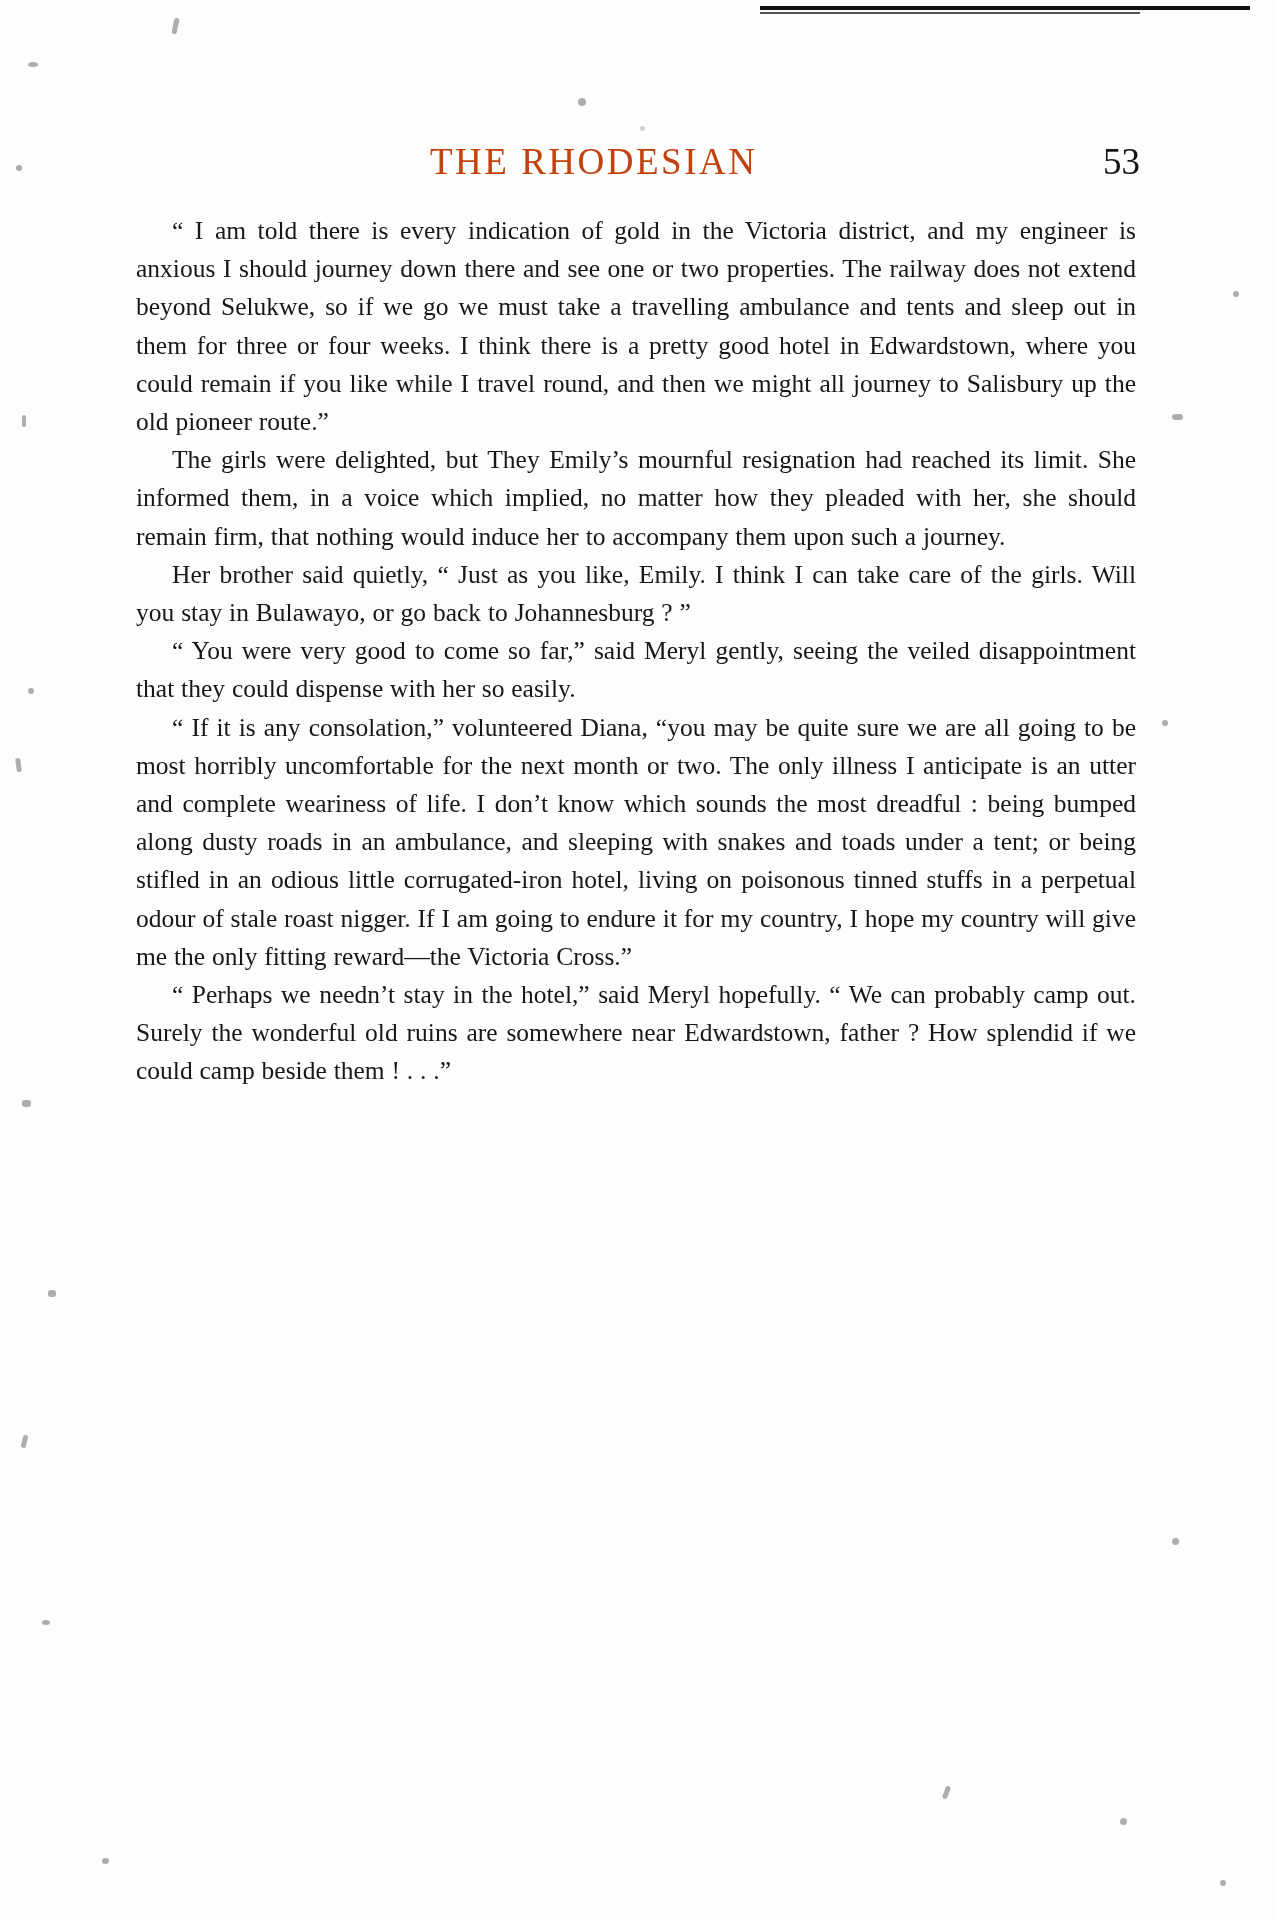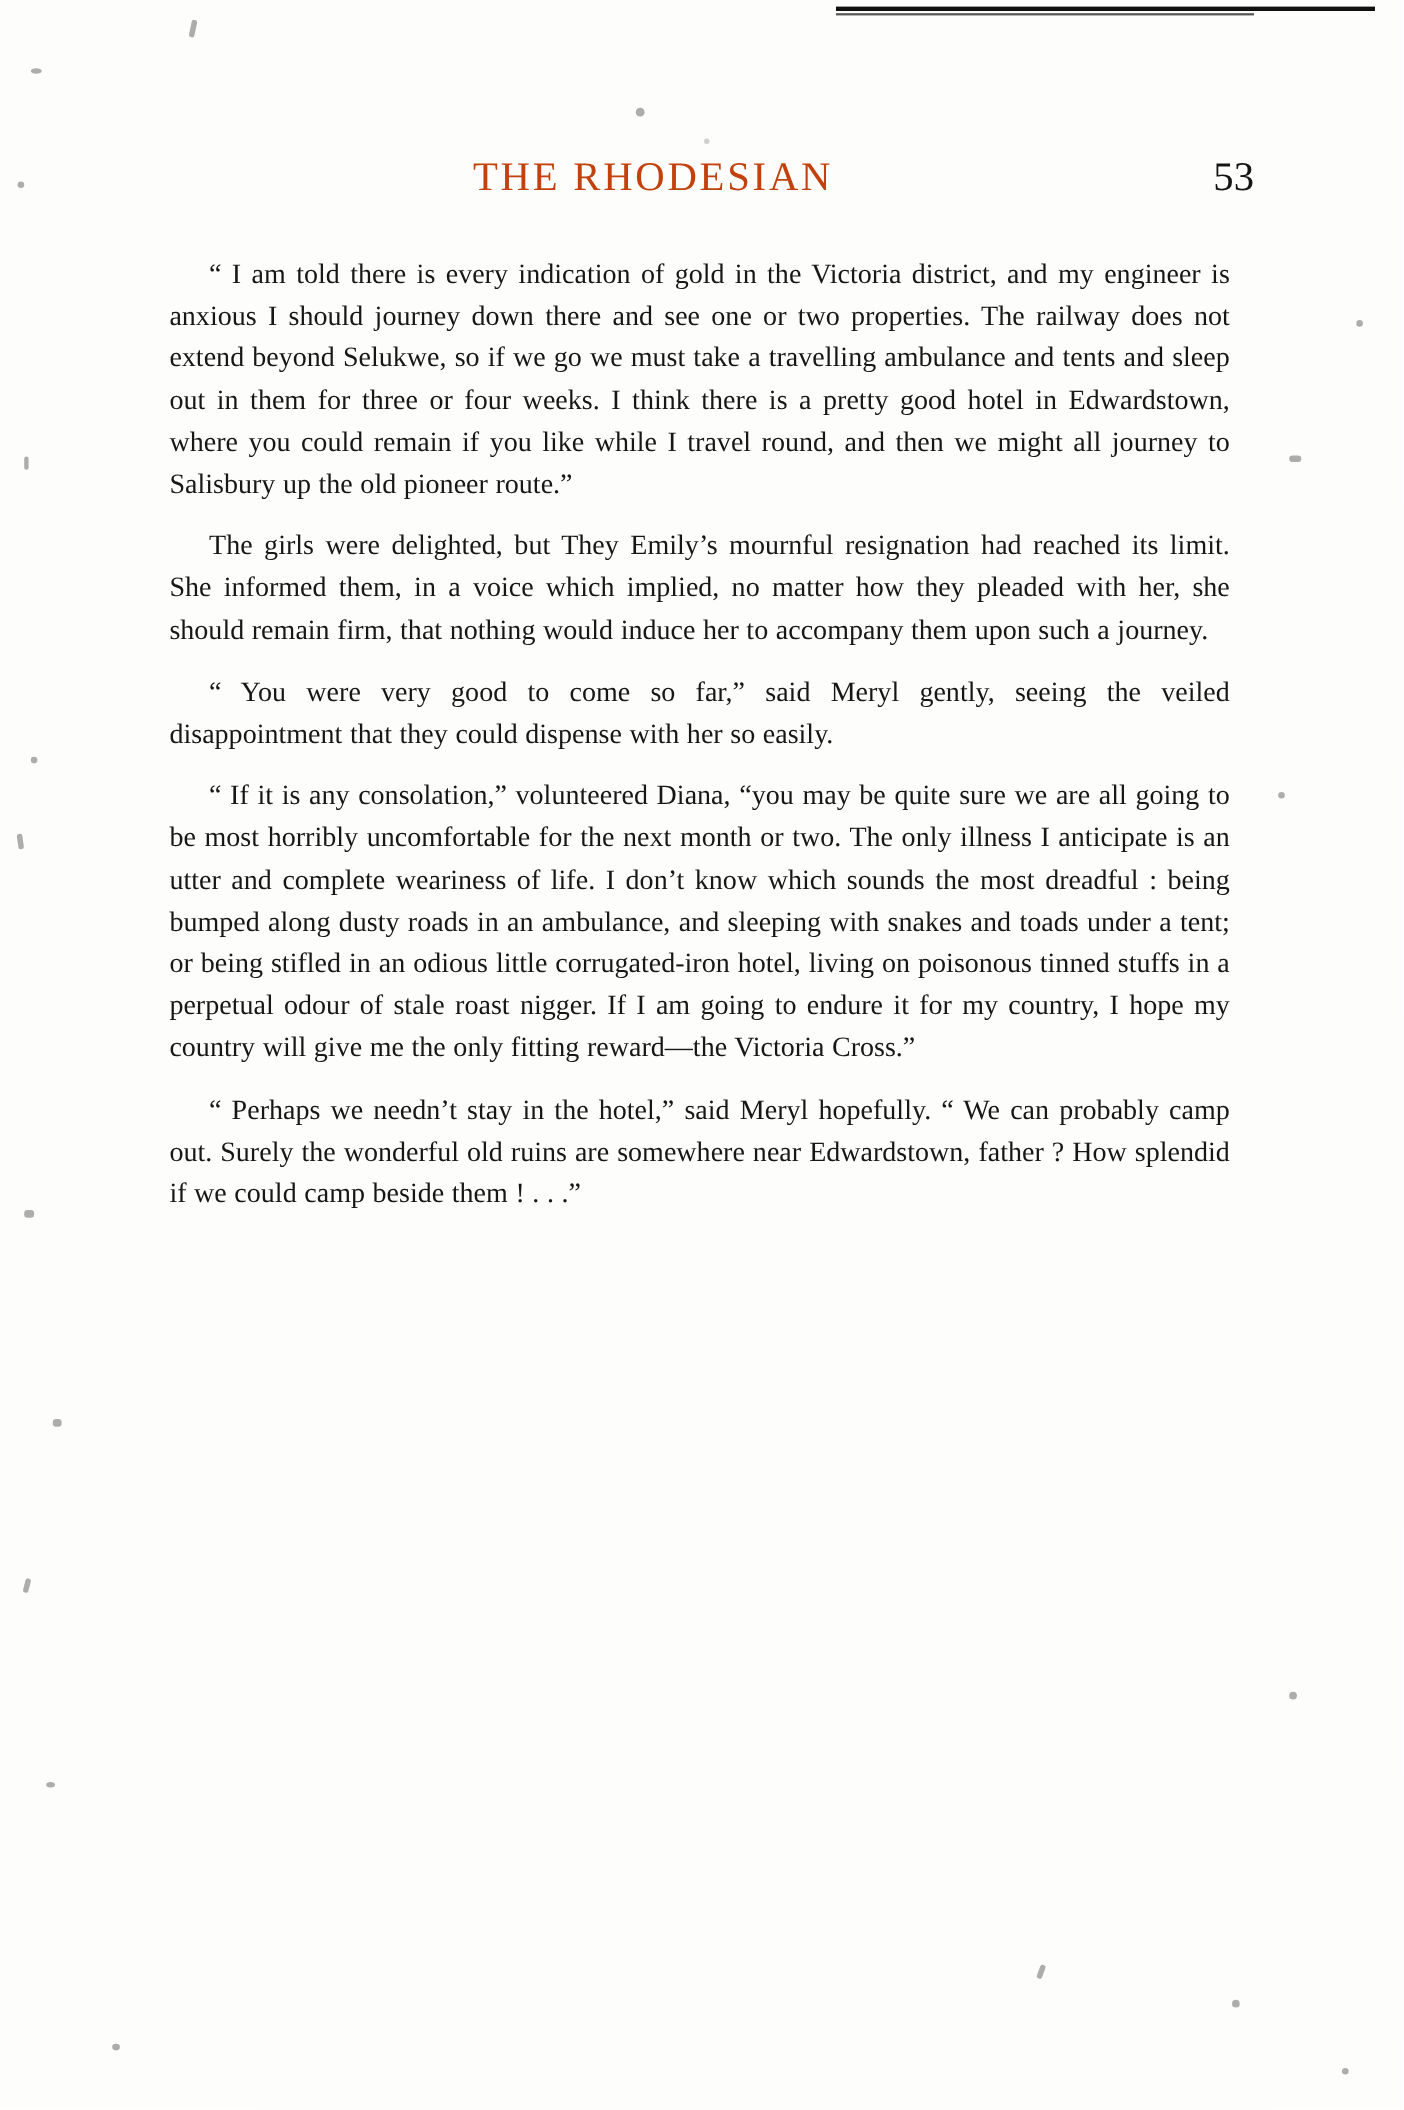--- a/index.html
+++ b/index.html
@@ -82,21 +82,21 @@
     left: 136px;
     top: 212px;
     width: 1000px;
     font-size: 25.5px;
     line-height: 38.2px;
     color: #171717;
     text-align: justify;
   }
 
   .para {
-    margin: 18px;
+    margin: 0;
     text-indent: 36px;
     text-align: justify;
     text-align-last: left;
     word-spacing: 0.5px;
   }
 
   .para.first {
     text-indent: 36px;
   }
 </style>
@@ -130,18 +130,19 @@
   <div class="speck" style="left:1220px;top:1880px;width:6px;height:6px;"></div>
 
   <div class="header">
     <div class="header-title">THE RHODESIAN</div>
     <div class="header-page">53</div>
   </div>
 
   <div class="body-text">
     <p class="para first">“ I am told there is every indication of gold in the Victoria district, and my engineer is anxious I should journey down there and see one or two properties. The railway does not extend beyond Selukwe, so if we go we must take a travelling ambulance and tents and sleep out in them for three or four weeks. I think there is a pretty good hotel in Edwardstown, where you could remain if you like while I travel round, and then we might all journey to Salisbury up the old pioneer route.”</p>
     <p class="para">The girls were delighted, but They Emily’s mournful resignation had reached its limit. She informed them, in a voice which implied, no matter how they pleaded with her, she should remain firm, that nothing would induce her to accompany them upon such a journey.</p>
+    <p class="para">Her brother said quietly, “ Just as you like, Emily. I think I can take care of the girls. Will you stay in Bulawayo, or go back to Johannesburg ? ”</p>
     <p class="para">“ You were very good to come so far,” said Meryl gently, seeing the veiled disappointment that they could dispense with her so easily.</p>
     <p class="para">“ If it is any consolation,” volunteered Diana, “you may be quite sure we are all going to be most horribly uncomfortable for the next month or two. The only illness I anticipate is an utter and complete weariness of life. I don’t know which sounds the most dreadful : being bumped along dusty roads in an ambulance, and sleeping with snakes and toads under a tent; or being stifled in an odious little corrugated-iron hotel, living on poisonous tinned stuffs in a perpetual odour of stale roast nigger. If I am going to endure it for my country, I hope my country will give me the only fitting reward—the Victoria Cross.”</p>
     <p class="para">“ Perhaps we needn’t stay in the hotel,” said Meryl hopefully. “ We can probably camp out. Surely the wonderful old ruins are somewhere near Edwardstown, father ? How splendid if we could camp beside them ! . . .”</p>
   </div>
 
 </div>
 
 </body></html>

